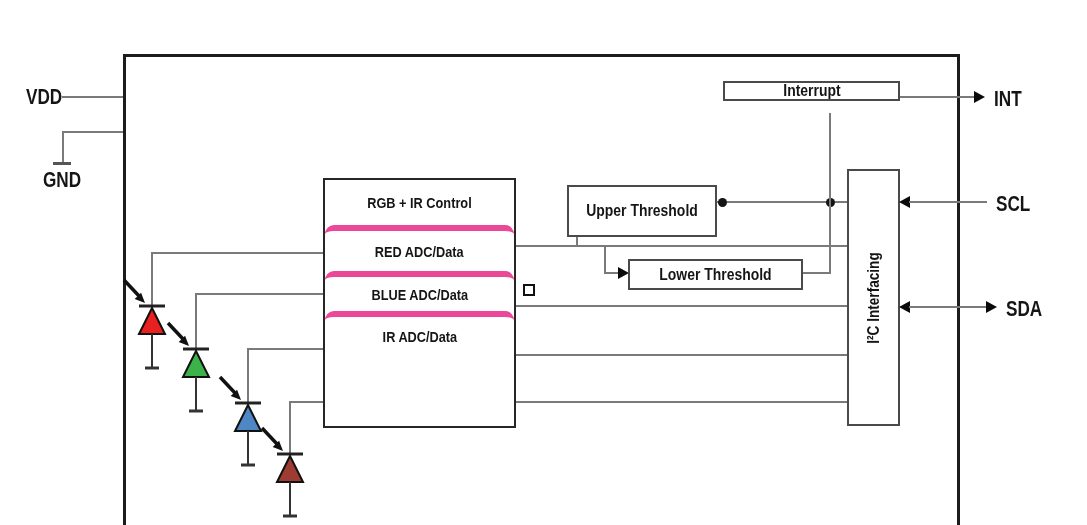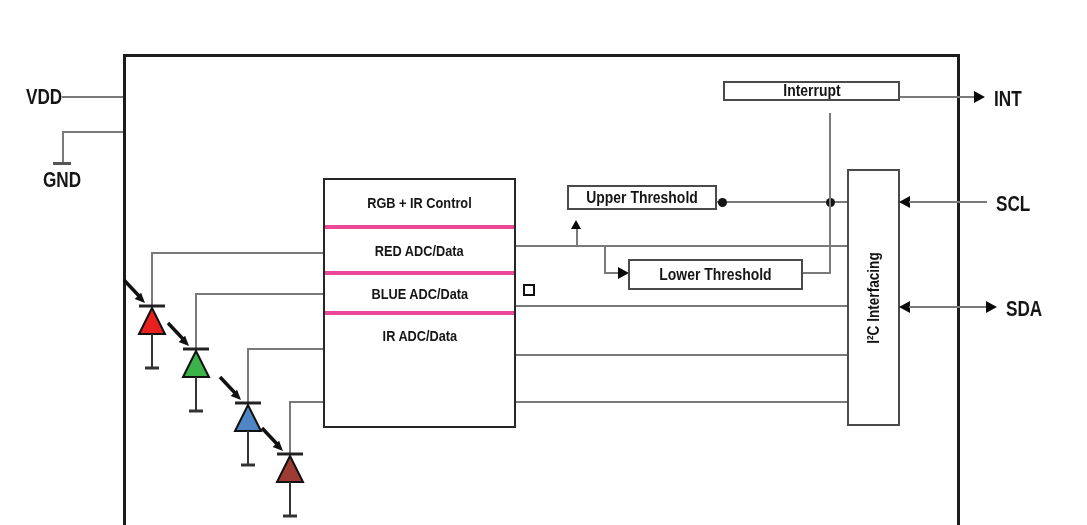--- a/index.html
+++ b/index.html
@@ -14,22 +14,22 @@
   .box{position:absolute;background:#fff;border:2px solid #4a4a4a;box-sizing:border-box;
        display:flex;align-items:center;justify-content:center;}
   .lbl{font-weight:bold;white-space:nowrap;transform:scaleX(0.82);color:#151515;}
   .pin-lbl{position:absolute;font-weight:bold;font-size:22px;white-space:nowrap;
            transform:scaleX(0.78);transform-origin:left center;color:#151515;}
   .box-lbl{font-size:17px;}
   .row-lbl{font-size:15px;transform:scaleX(0.85);}
   .stack{position:absolute;left:323px;top:142px;width:193px;height:250px;
          border:2px solid #262626;box-sizing:border-box;background:#fff;
          display:flex;flex-direction:column;}
-  .stack-row{box-sizing:border-box;display:flex;align-items:center;justify-content:center;}
-  .stack-row + .stack-row{border-top:4px solid #ec4899;}
+  .stack-row{box-sizing:border-box;display:flex;align-items:center;justify-content:center;border-radius:9px;}
+  .stack-row + .stack-row{border-top:6px solid #ec4899;}
   .i2c-box{position:absolute;left:847px;top:133px;width:53px;height:257px;
            border:2px solid #4a4a4a;box-sizing:border-box;background:#fff;
            display:flex;align-items:center;justify-content:center;}
   .i2c-lbl{font-weight:bold;font-size:16px;white-space:nowrap;
            transform:rotate(-90deg) scaleX(0.85);color:#151515;}
   .dot{position:absolute;width:9px;height:9px;border-radius:50%;background:#141414;}
   .ar{width:0;height:0;position:absolute;}
   .ar-r{border-top:6px solid transparent;border-bottom:6px solid transparent;border-left:11px solid #0a0a0a;}
   .ar-l{border-top:6px solid transparent;border-bottom:6px solid transparent;border-right:11px solid #0a0a0a;}
   .ar-u{border-left:5px solid transparent;border-right:5px solid transparent;border-bottom:9px solid #0a0a0a;}
@@ -117,21 +117,21 @@
   <div class="hline" style="left:516px;top:318px;width:332px;"></div>
   <div class="hline" style="left:516px;top:365px;width:332px;"></div>
 
   <div class="vline" style="left:576px;top:192px;height:18px;"></div>
   <div class="ar ar-u" style="left:571px;top:184px;"></div>
 
   <div class="vline" style="left:604px;top:209px;height:29px;"></div>
   <div class="hline" style="left:604px;top:236px;width:16px;"></div>
   <div class="ar ar-r" style="left:618px;top:231px;"></div>
 
-  <div class="box" style="left:567px;top:149px;width:150px;height:25px;">
+  <div class="box" style="left:567px;top:149px;width:150px;height:52px;">
     <span class="lbl box-lbl">Upper Threshold</span>
   </div>
   <div class="box" style="left:628px;top:223px;width:175px;height:31px;">
     <span class="lbl box-lbl">Lower Threshold</span>
   </div>
 
   <div class="hline" style="left:717px;top:165px;width:131px;"></div>
   <div class="dot" style="left:718px;top:162px;"></div>
   <div class="dot" style="left:826px;top:162px;"></div>
 

